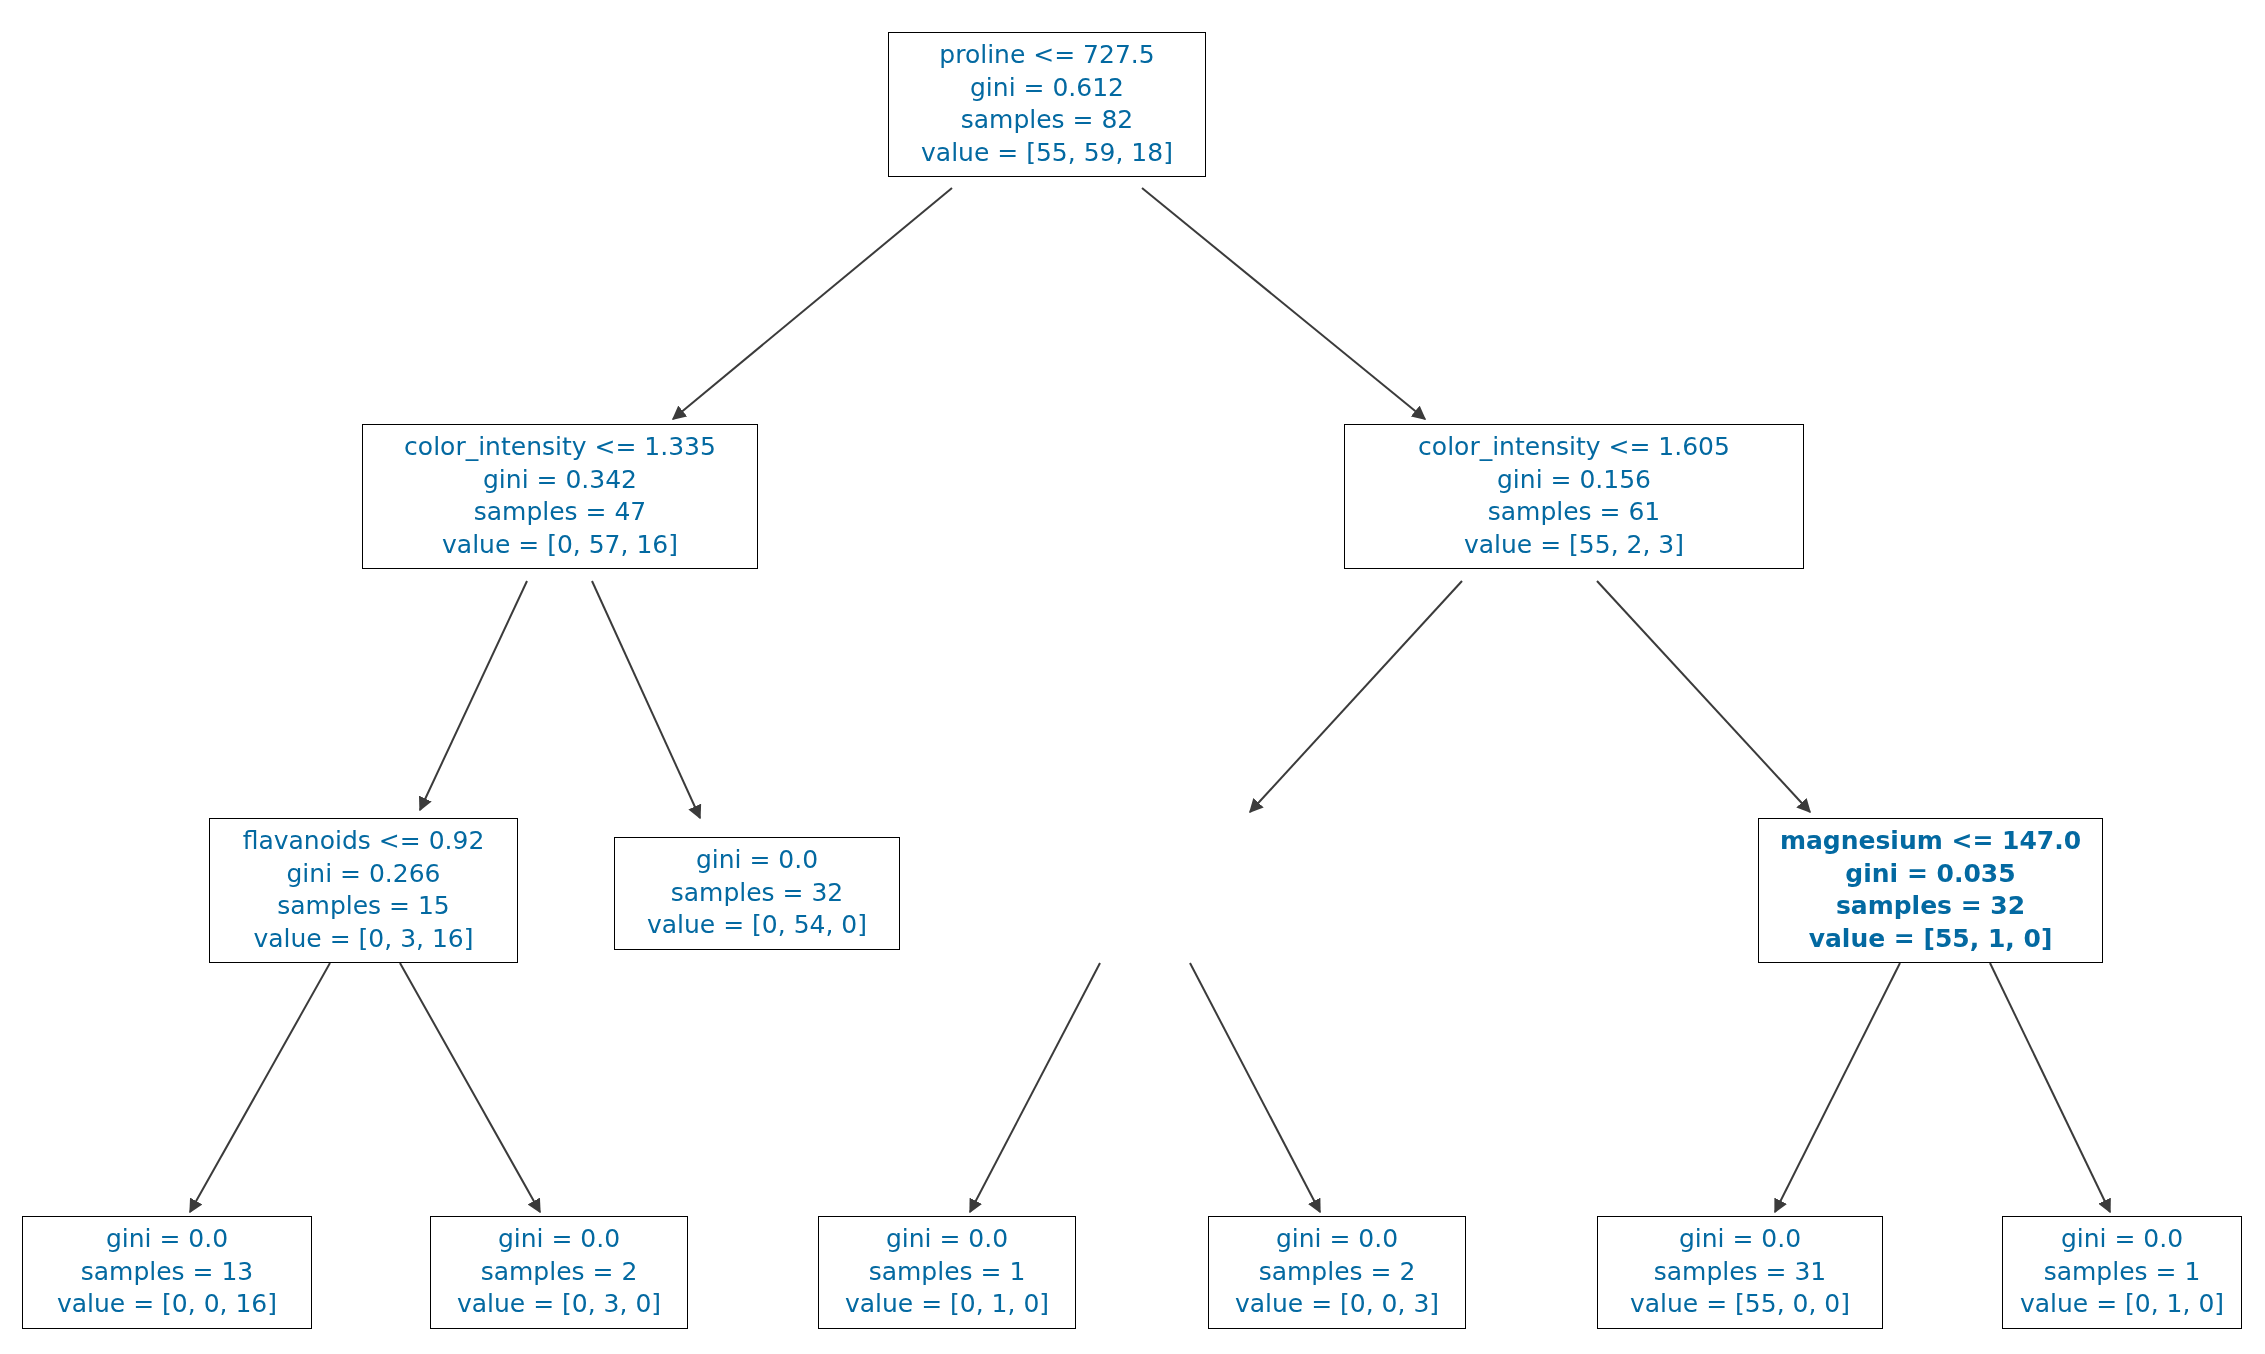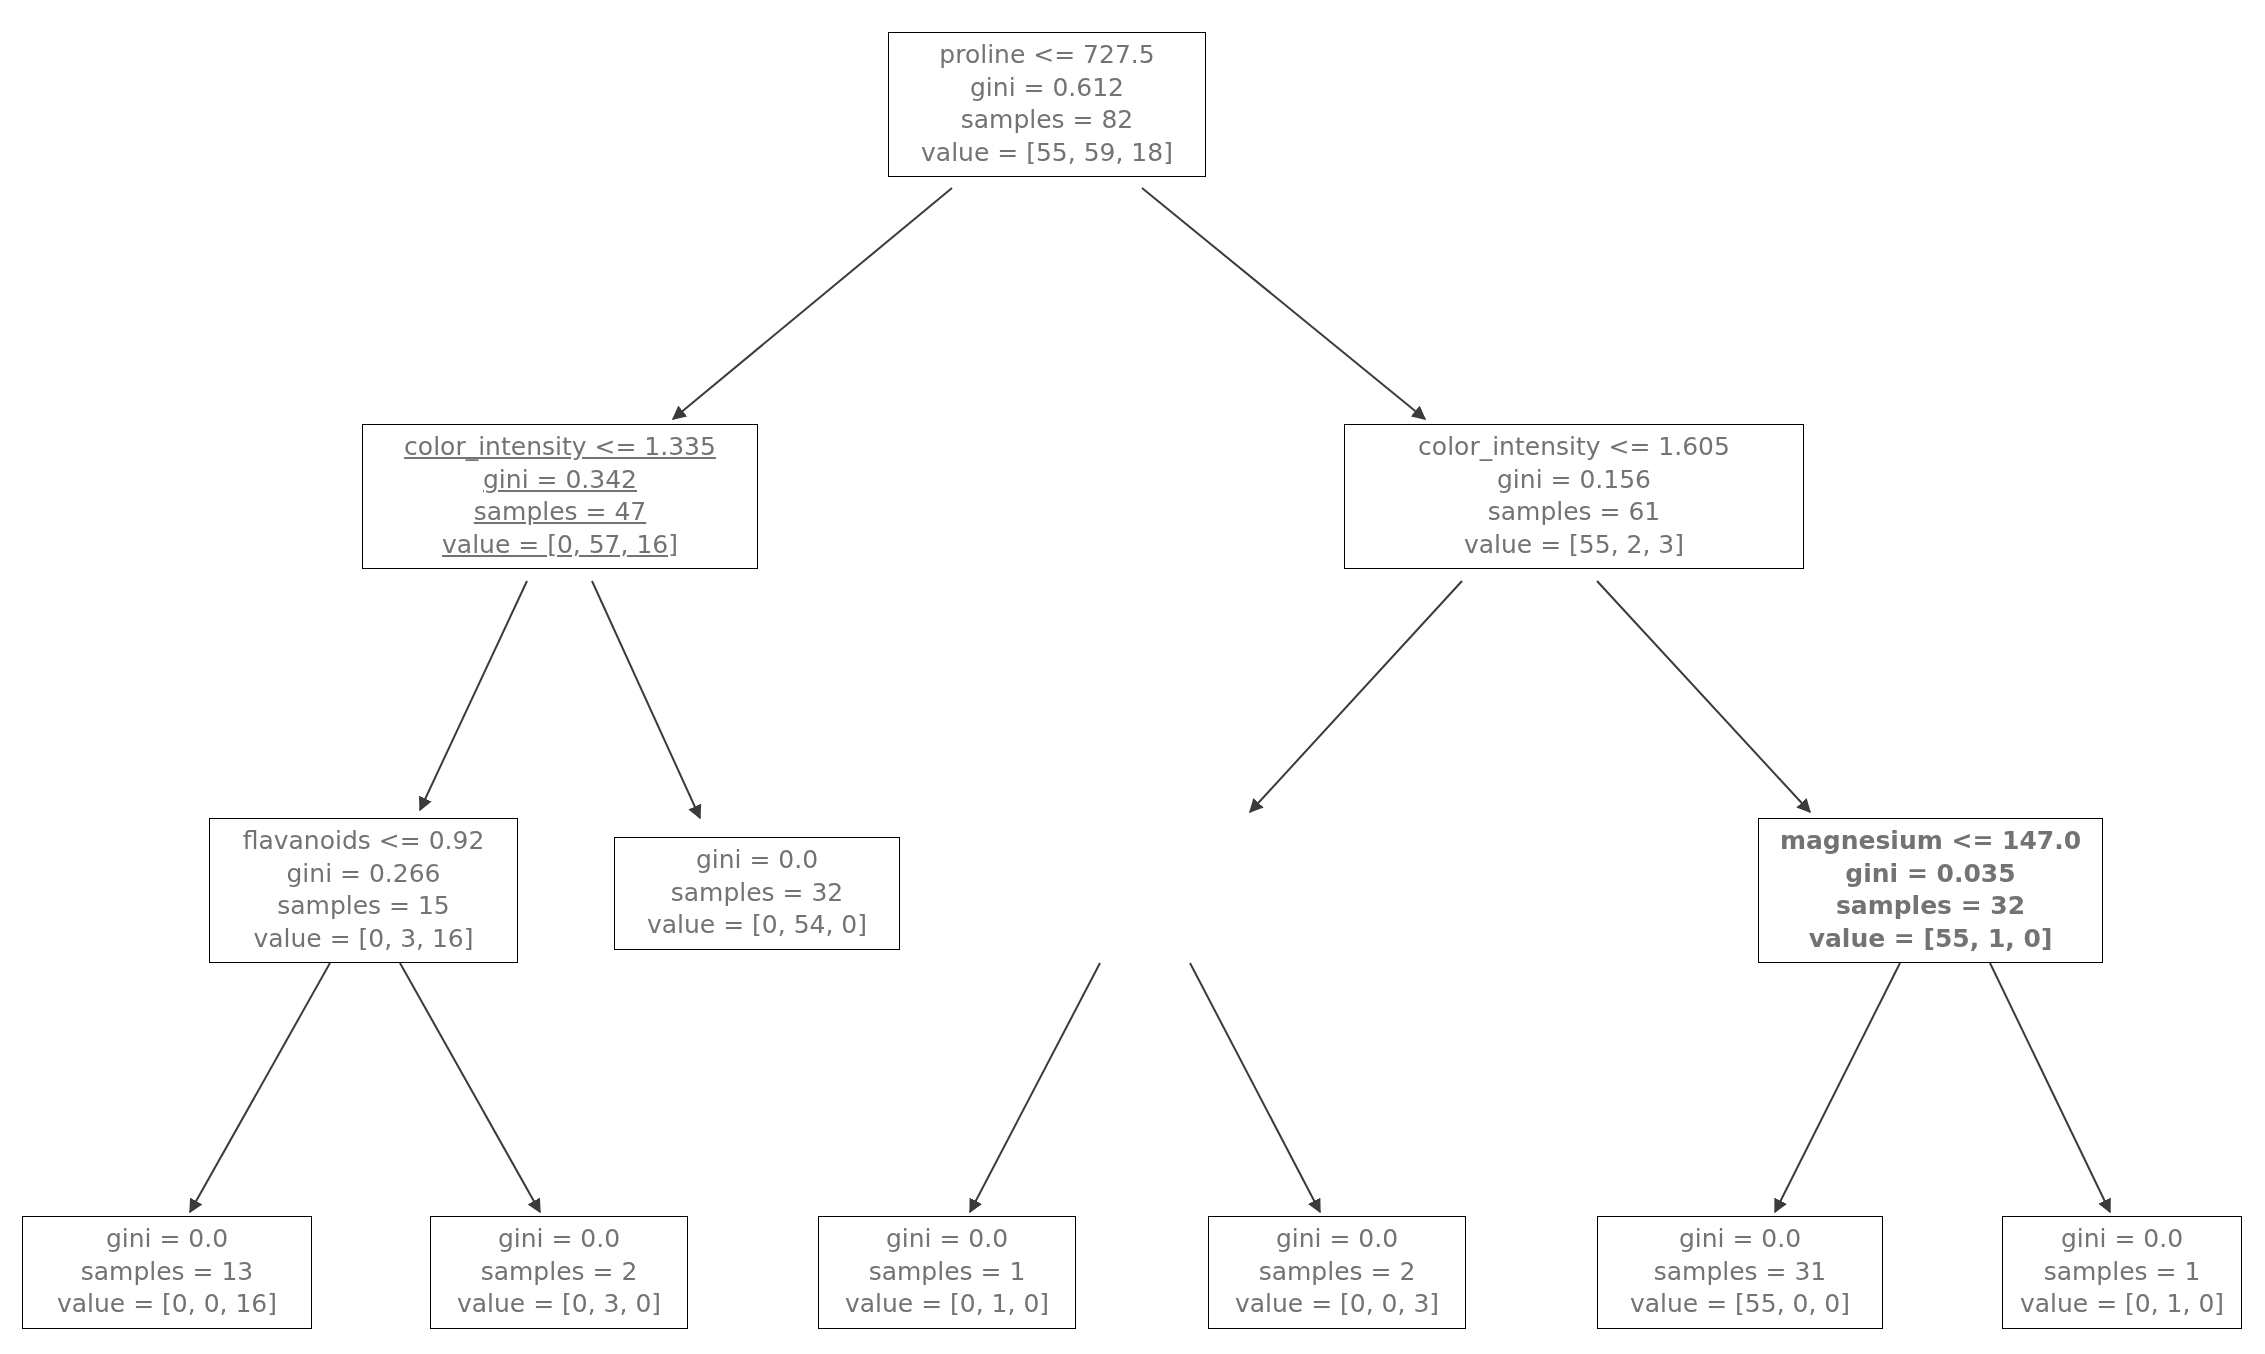--- a/index.html
+++ b/index.html
@@ -21,21 +21,21 @@
     top: 0;
     width: 2265px;
     height: 1354px;
     pointer-events: none;
   }
   .node {
     position: absolute;
     box-sizing: border-box;
     border: 1px solid #000000;
     background: #ffffff;
-    color: #737373;
+    color: #0369a1;
     text-align: center;
     font-size: 25px;
     line-height: 1.30;
     padding: 6px 10px 7px 10px;
     white-space: nowrap;
   }
   .node .line {
     display: block;
   }
 </style>
@@ -73,21 +73,21 @@
     </g>
   </svg>
 
   <div class="node" style="left:888px; top:32px; width:318px;">
     <span class="line">proline &lt;= 727.5</span>
     <span class="line">gini = 0.612</span>
     <span class="line">samples = 82</span>
     <span class="line">value = [55, 59, 18]</span>
   </div>
 
-  <div class="node" style="left:362px; top:424px; width:396px;text-decoration:underline;">
+  <div class="node" style="left:362px; top:424px; width:396px;">
     <span class="line">color_intensity &lt;= 1.335</span>
     <span class="line">gini = 0.342</span>
     <span class="line">samples = 47</span>
     <span class="line">value = [0, 57, 16]</span>
   </div>
 
   <div class="node" style="left:1344px; top:424px; width:460px;">
     <span class="line">color_intensity &lt;= 1.605</span>
     <span class="line">gini = 0.156</span>
     <span class="line">samples = 61</span>

